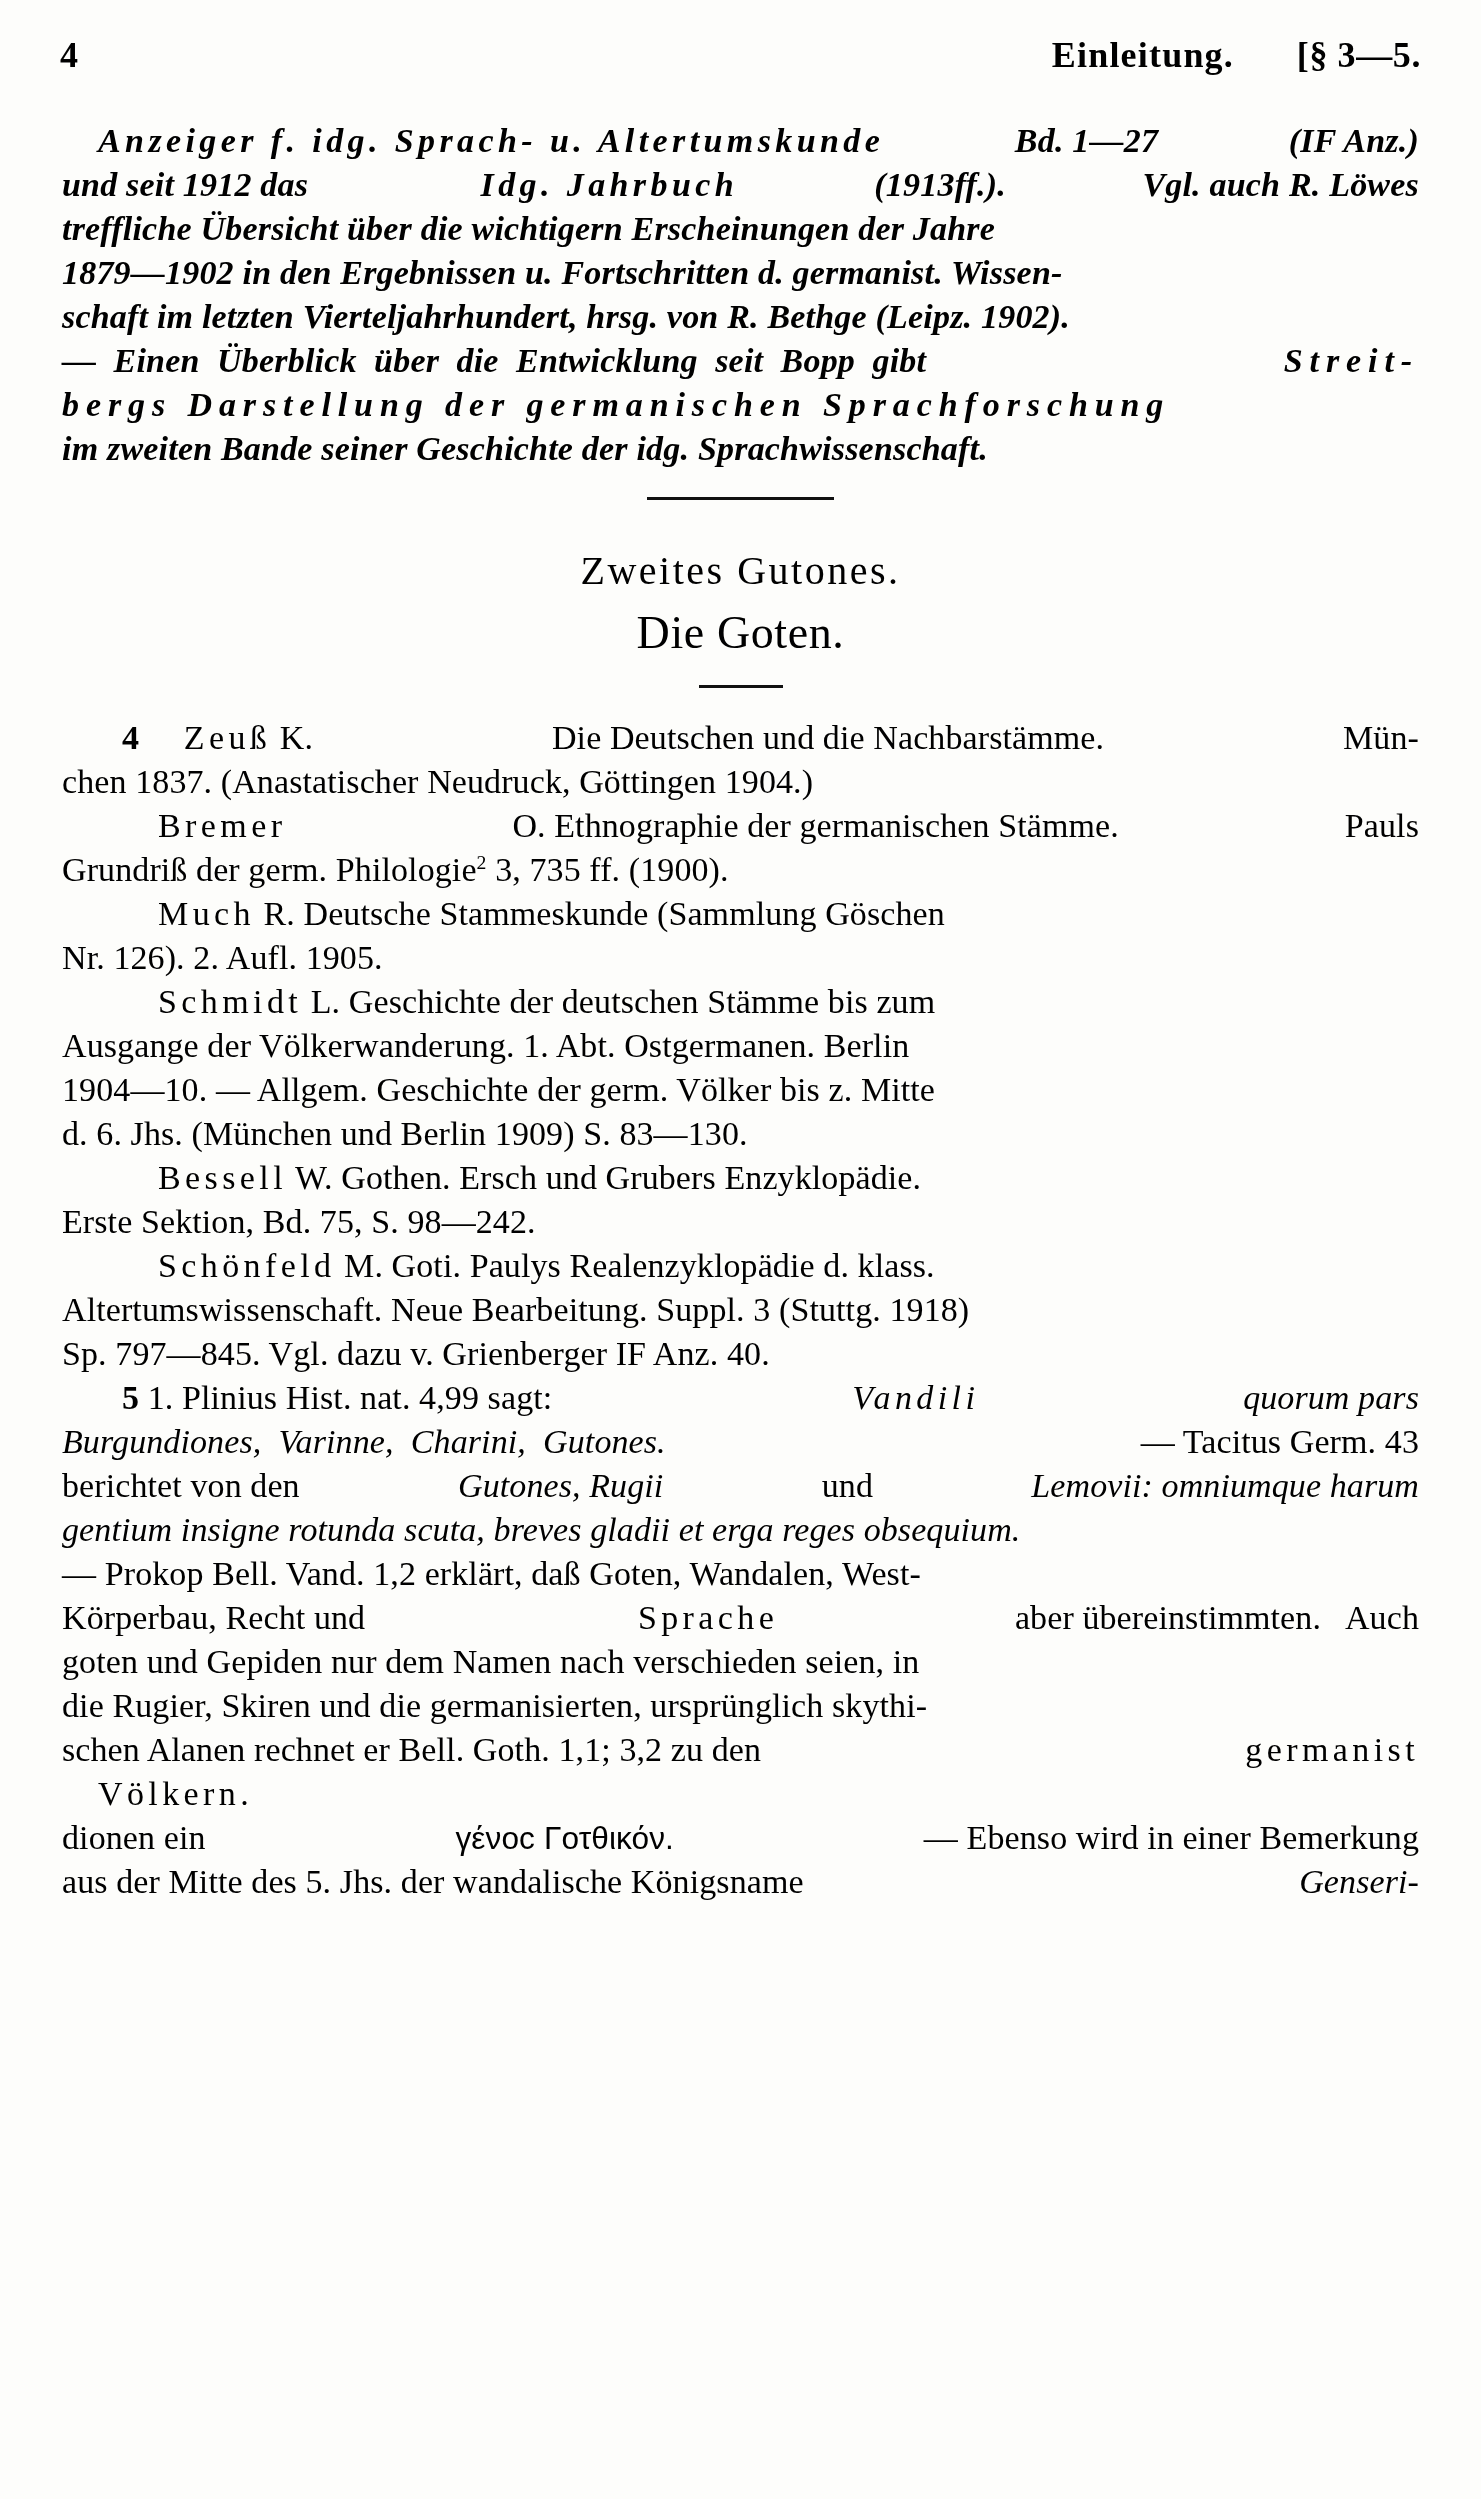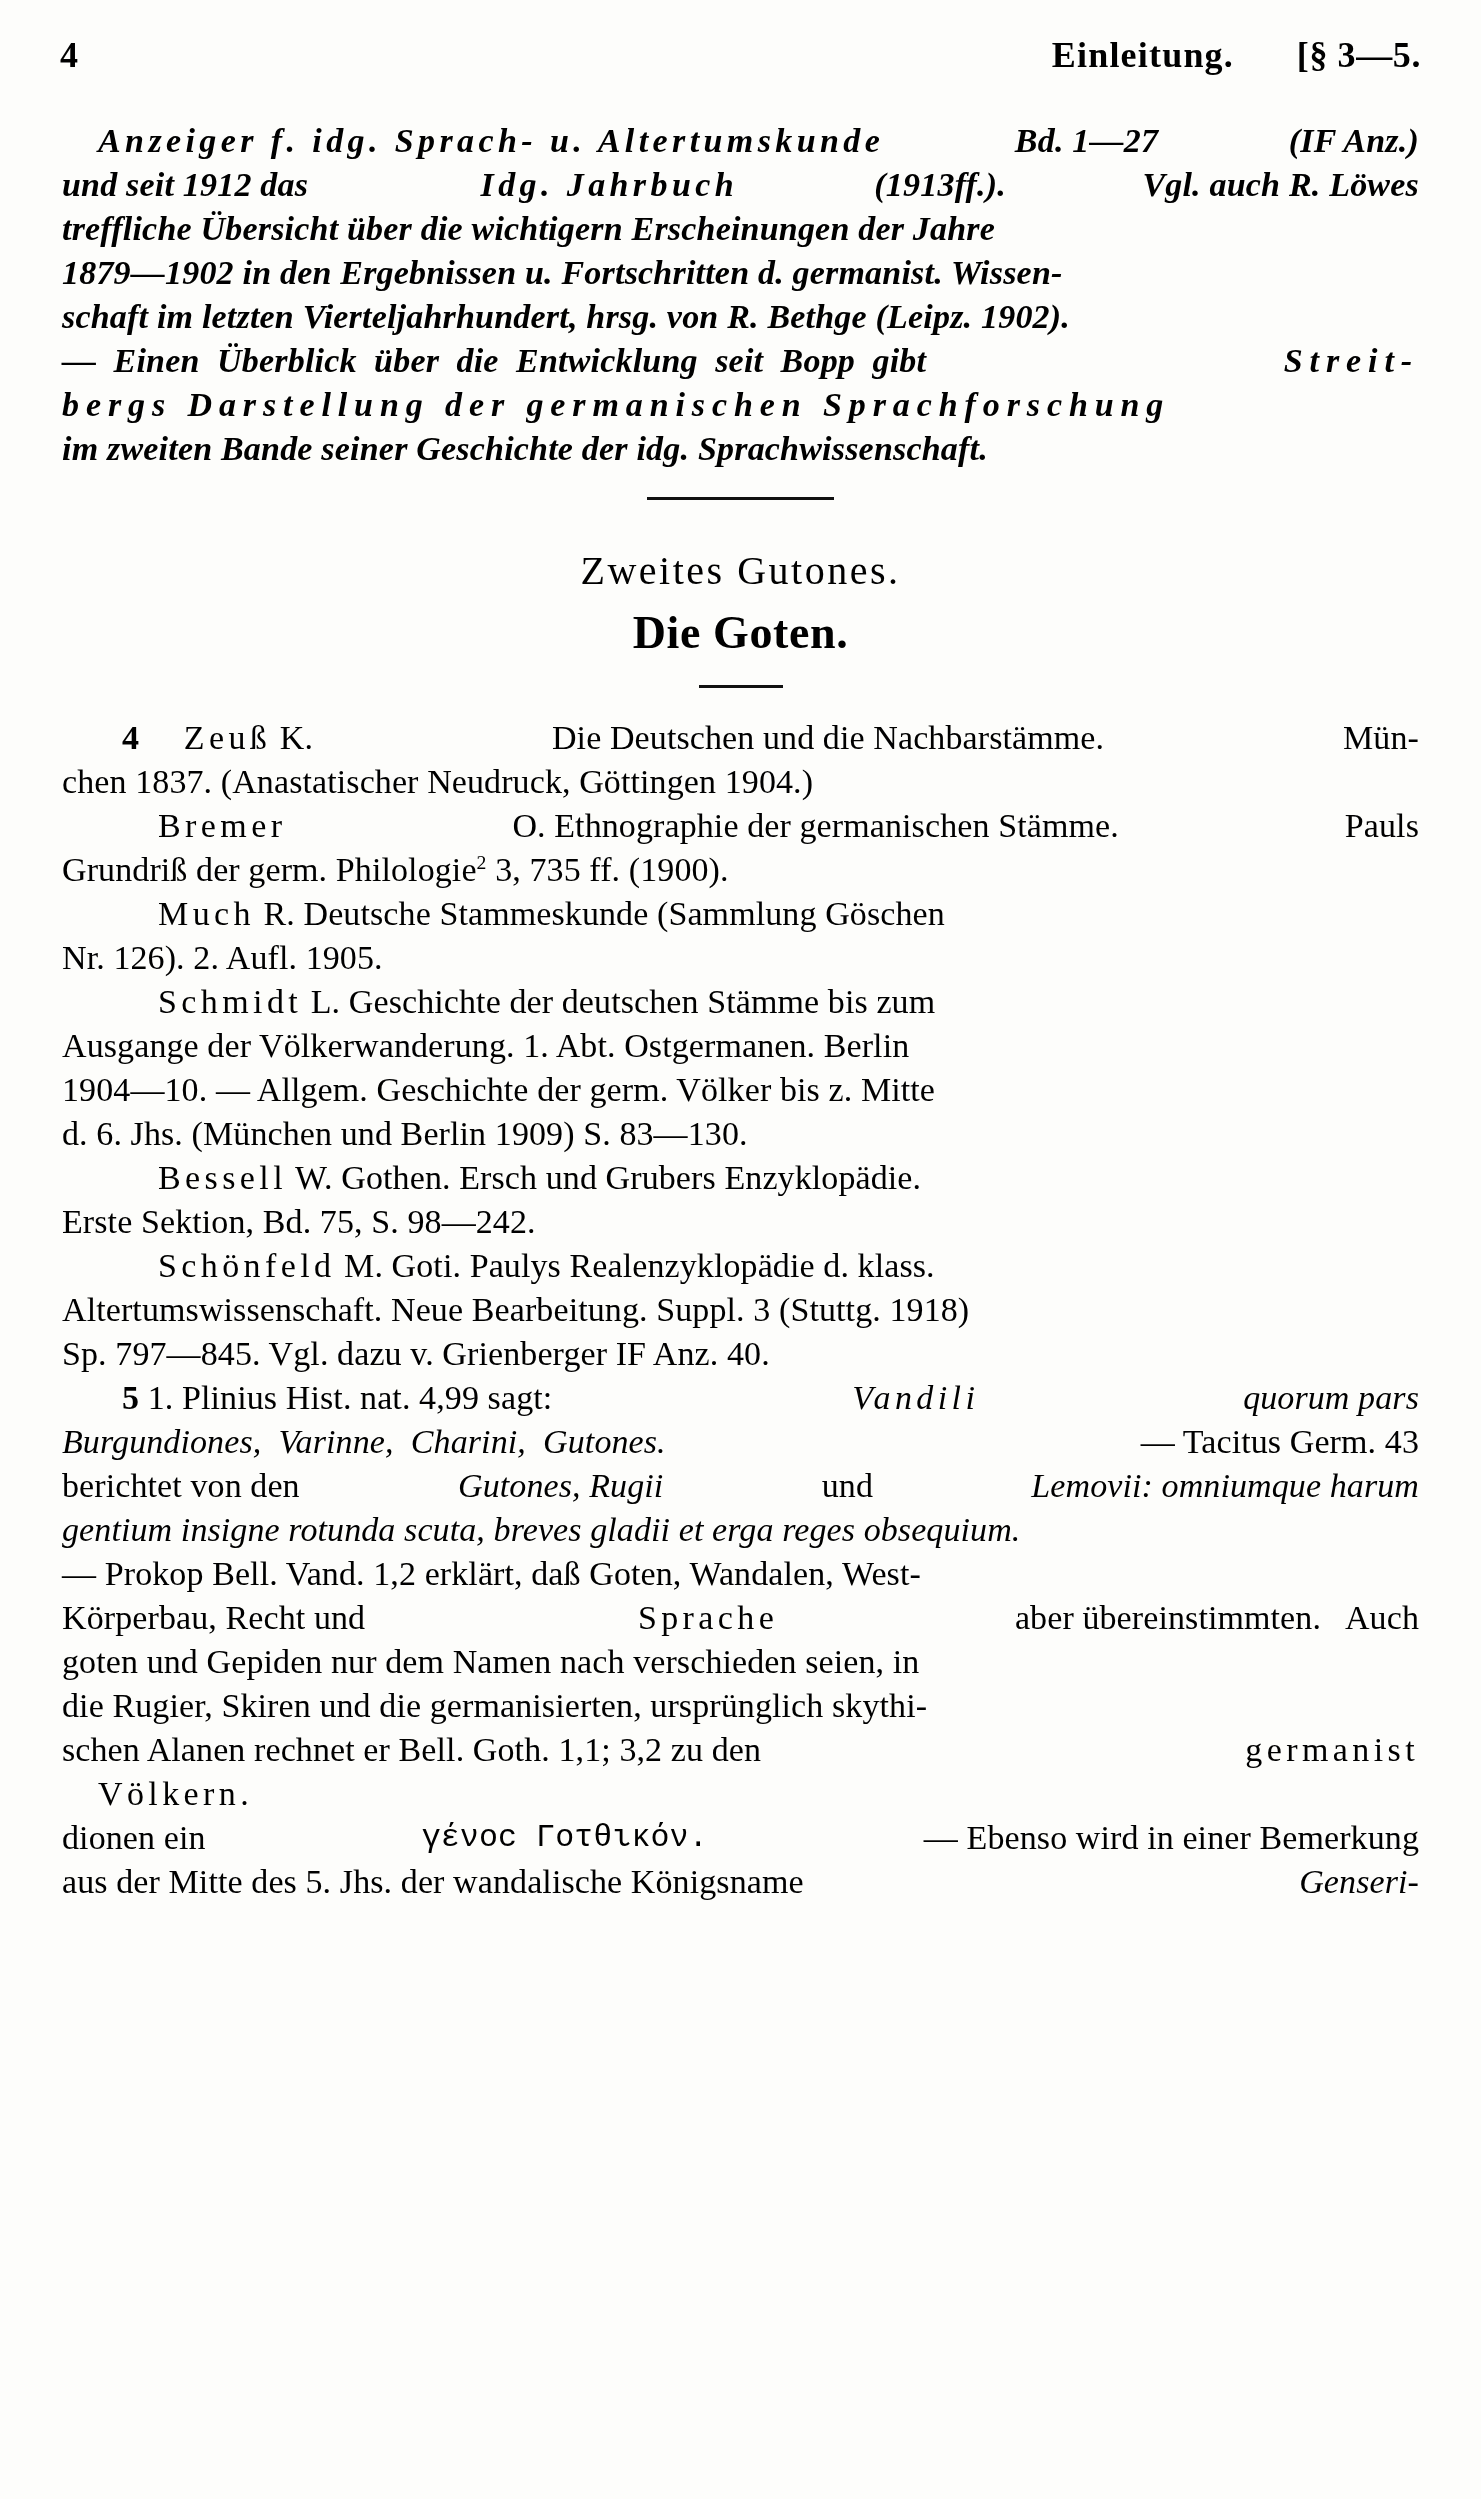--- a/index.html
+++ b/index.html
@@ -85,21 +85,21 @@
     font-size: 40px;
     line-height: 49px;
     letter-spacing: 2.5px;
     margin-top: 46px;
     font-weight: 400;
   }
   .chap-title {
     text-align: center;
     font-size: 46px;
     line-height: 55px;
-    font-weight: 700;
+    font-weight: 400;
     letter-spacing: 0.6px;
     margin-top: 10px;
   }
   .rule-holder { margin-top: 25px; }
 
   
   .body {
     margin-top: 27.5px;
     font-size: 34px;
     line-height: 44px;
@@ -115,21 +115,21 @@
   }
   .body .ln.just > span { white-space: pre; }
   .indent { display: inline-block; width: 60px; }
   .num { font-weight: 700; }
   .it { font-style: italic; }
   sup {
     font-size: 0.58em;
     vertical-align: super;
     line-height: 0;
   }
-  .grk { font-family: Liberation Mono, monospace; font-size: 0.93em; }
+  .grk { font-family: Liberation Sans, sans-serif; font-size: 0.93em; }
 </style>
 </head>
 <body>
 
 <div class="page">
 
   <div class="runhead">
     <div class="folio">4</div>
     <div class="title">Einleitung.</div>
     <div class="sect">[§ 3—5.</div>

